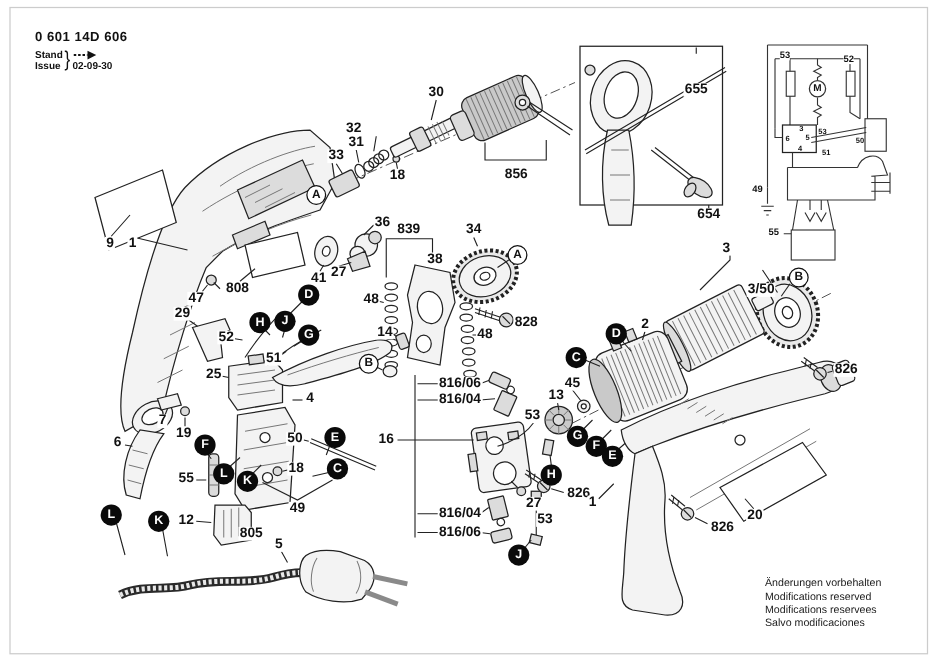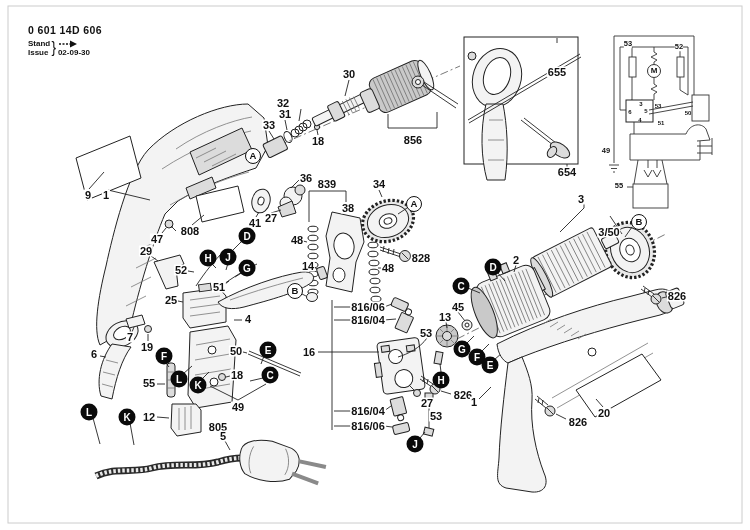--- a/index.html
+++ b/index.html
@@ -457,21 +457,21 @@
       <div class="plabel" style="left: 171px; top: 300px;">25</div>
       <div class="plabel" style="left: 248px; top: 319px;">4</div>
       <div class="plabel" style="left: 236px; top: 351px;">50</div>
       <div class="plabel" style="left: 237px; top: 375px;">18</div>
       <div class="plabel" style="left: 238px; top: 407px;">49</div>
       <div class="plabel" style="left: 94px; top: 354px;">6</div>
       <div class="plabel" style="left: 130px; top: 337px;">7</div>
       <div class="plabel" style="left: 147px; top: 347px;">19</div>
       <div class="plabel" style="left: 149px; top: 383px;">55</div>
       <div class="plabel" style="left: 149px; top: 417px;">12</div>
-      <div class="plabel" style="left: 218px; top: 427px;">805</div>
+      <div class="plabel" style="left: 201px; top: 427px;">805</div>
       <div class="plabel" style="left: 223px; top: 436px;">5</div>
       <div class="plabel s" style="left: 628px; top: 44px;">53</div>
       <div class="plabel s" style="left: 679px; top: 47px;">52</div>
       <div class="plabel xs" style="left: 641px; top: 104px;">3</div>
       <div class="plabel xs" style="left: 658px; top: 106px;">53</div>
       <div class="plabel xs" style="left: 630px; top: 112px;">6</div>
       <div class="plabel xs" style="left: 646px; top: 111px;">5</div>
       <div class="plabel xs" style="left: 688px; top: 113px;">50</div>
       <div class="plabel xs" style="left: 640px; top: 120px;">4</div>
       <div class="plabel xs" style="left: 661px; top: 123px;">51</div>
@@ -513,14 +513,20 @@
       <div id="issue-right">
         <svg width="20" height="8" viewBox="0 0 20 8">
           <path d="M1,4 H12" stroke="#111" stroke-width="1.5" stroke-dasharray="2 1.5" fill="none"></path>
           <path d="M12,0.5 L19,4 L12,7.5 Z" fill="#111"></path>
         </svg>
         <span>02-09-30</span>
       </div>
     </div>
   </div>
 
+  <div id="footer">
+    <div>Änderungen vorbehalten</div>
+    <div>Modifications reserved</div>
+    <div>Modifications reservees</div>
+    <div>Salvo modificaciones</div>
+  </div>
 
 </div>
 
 </body></html>

